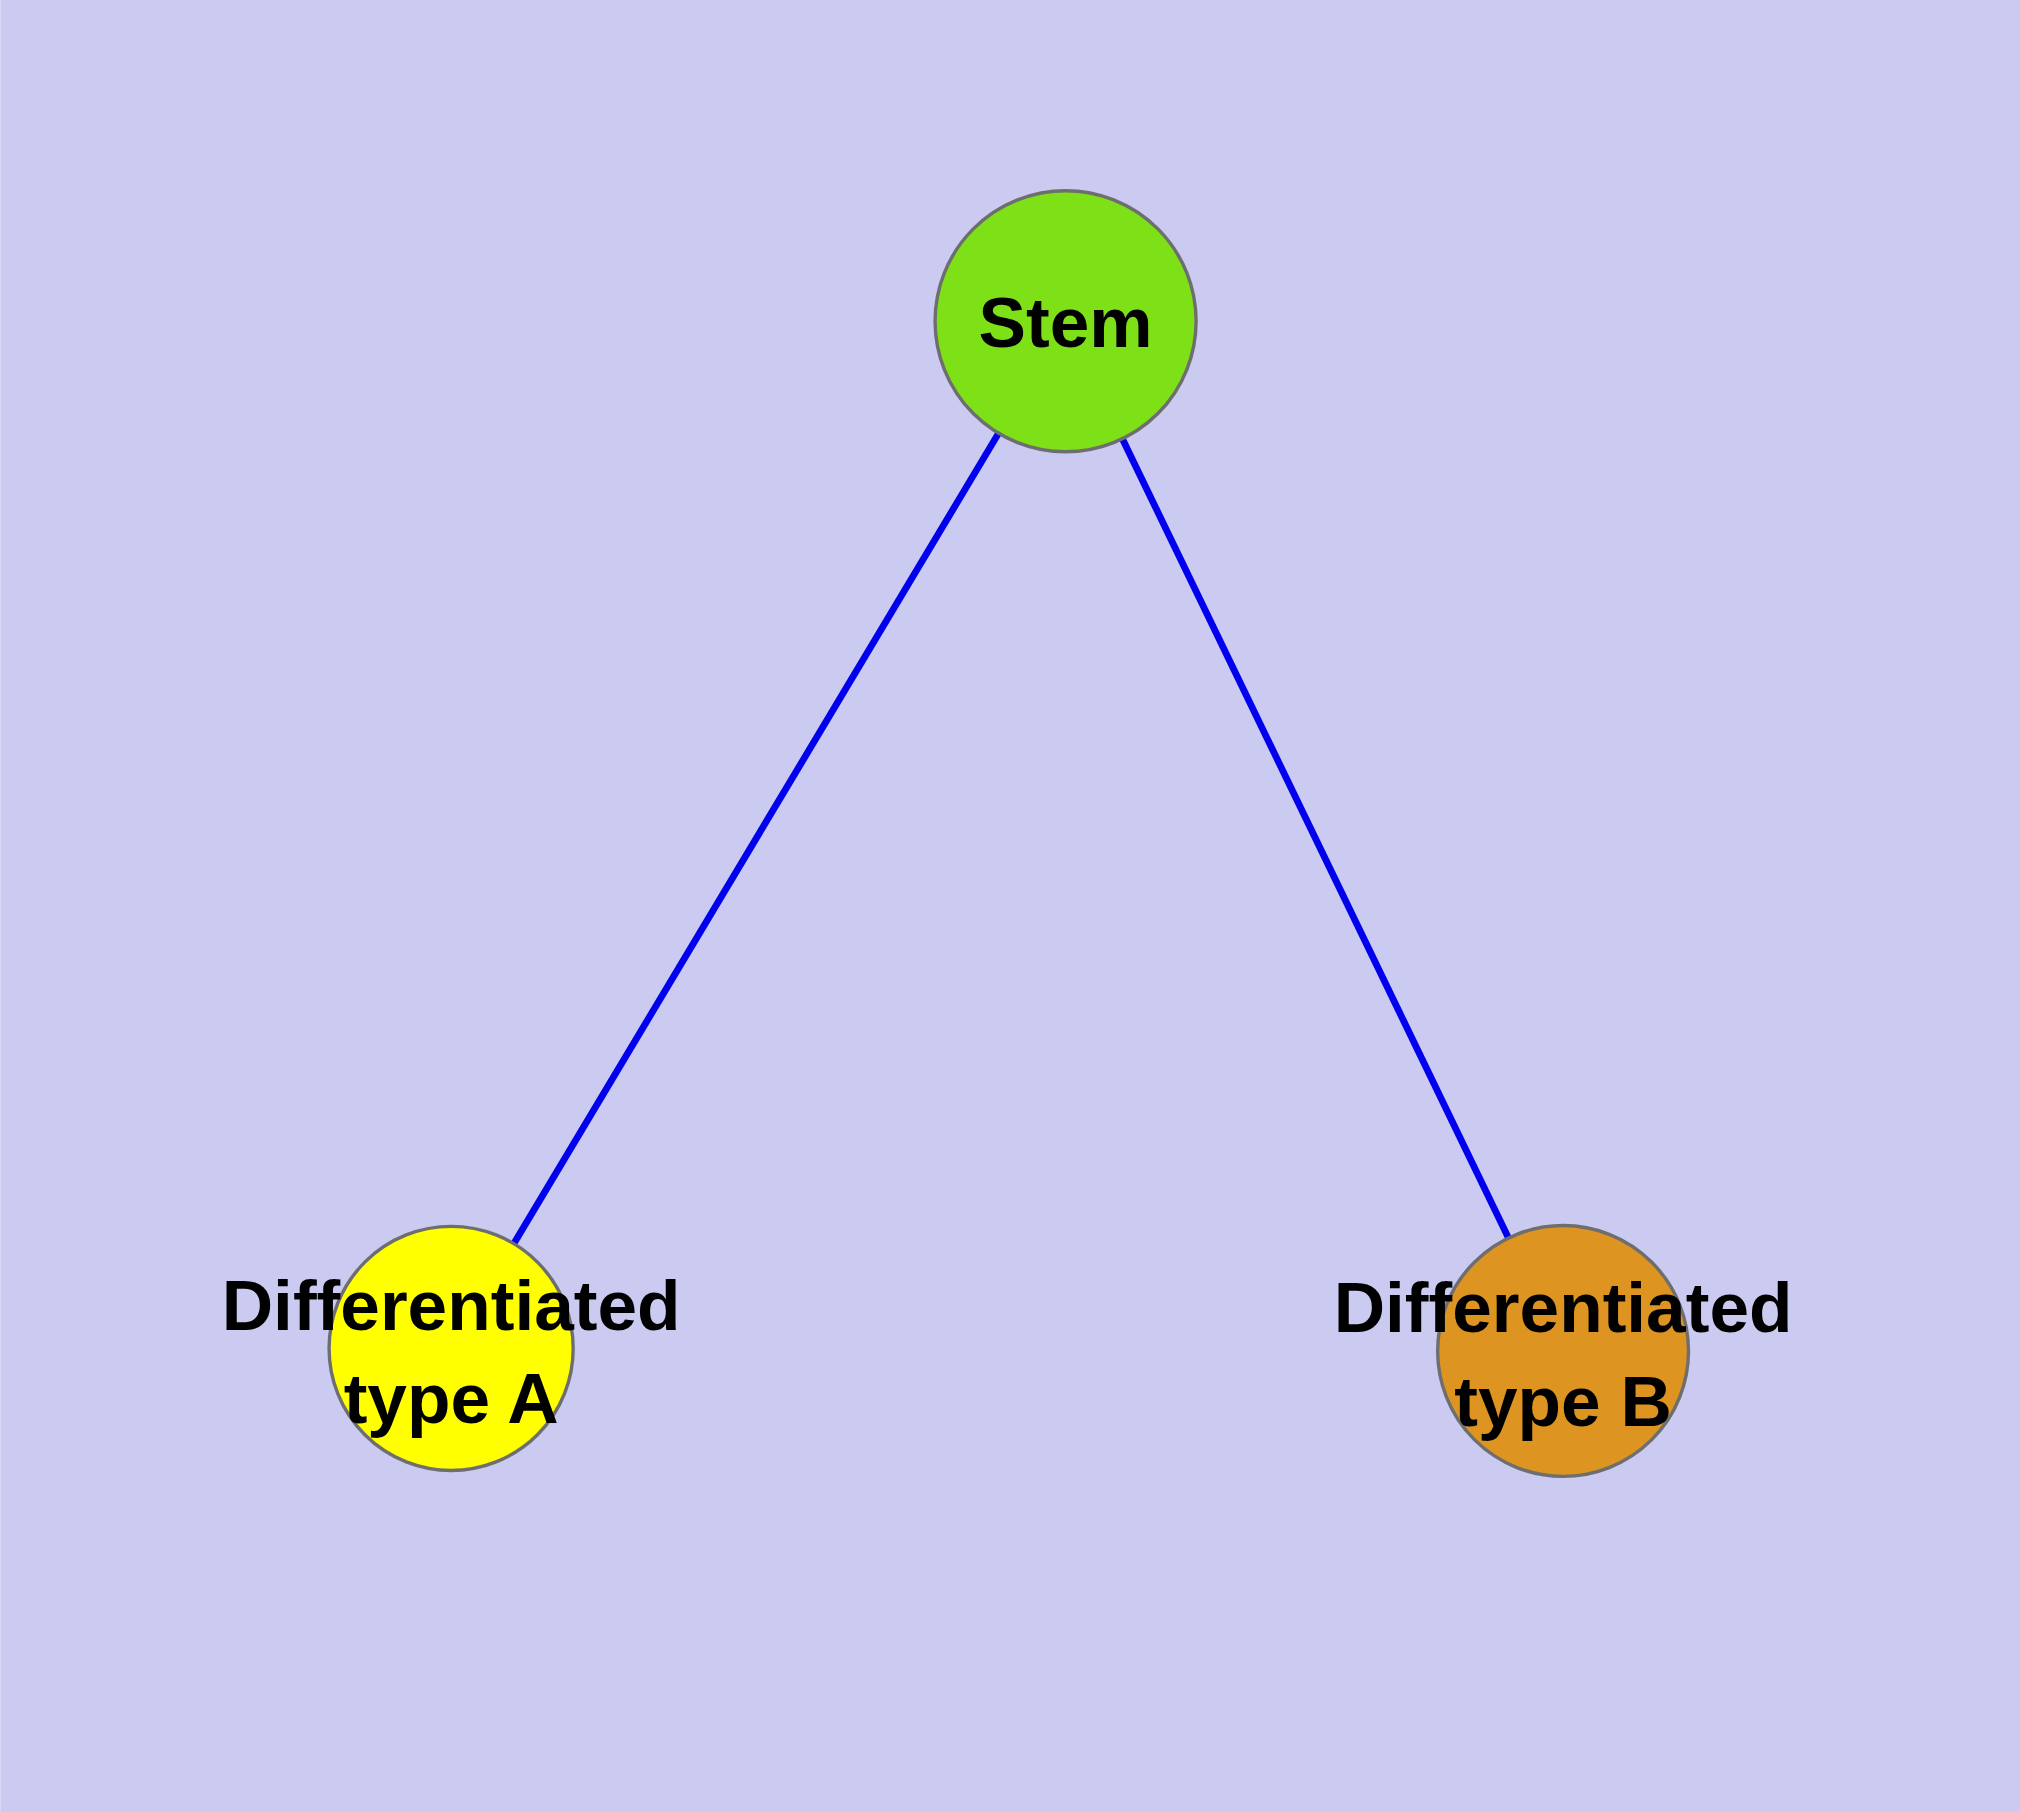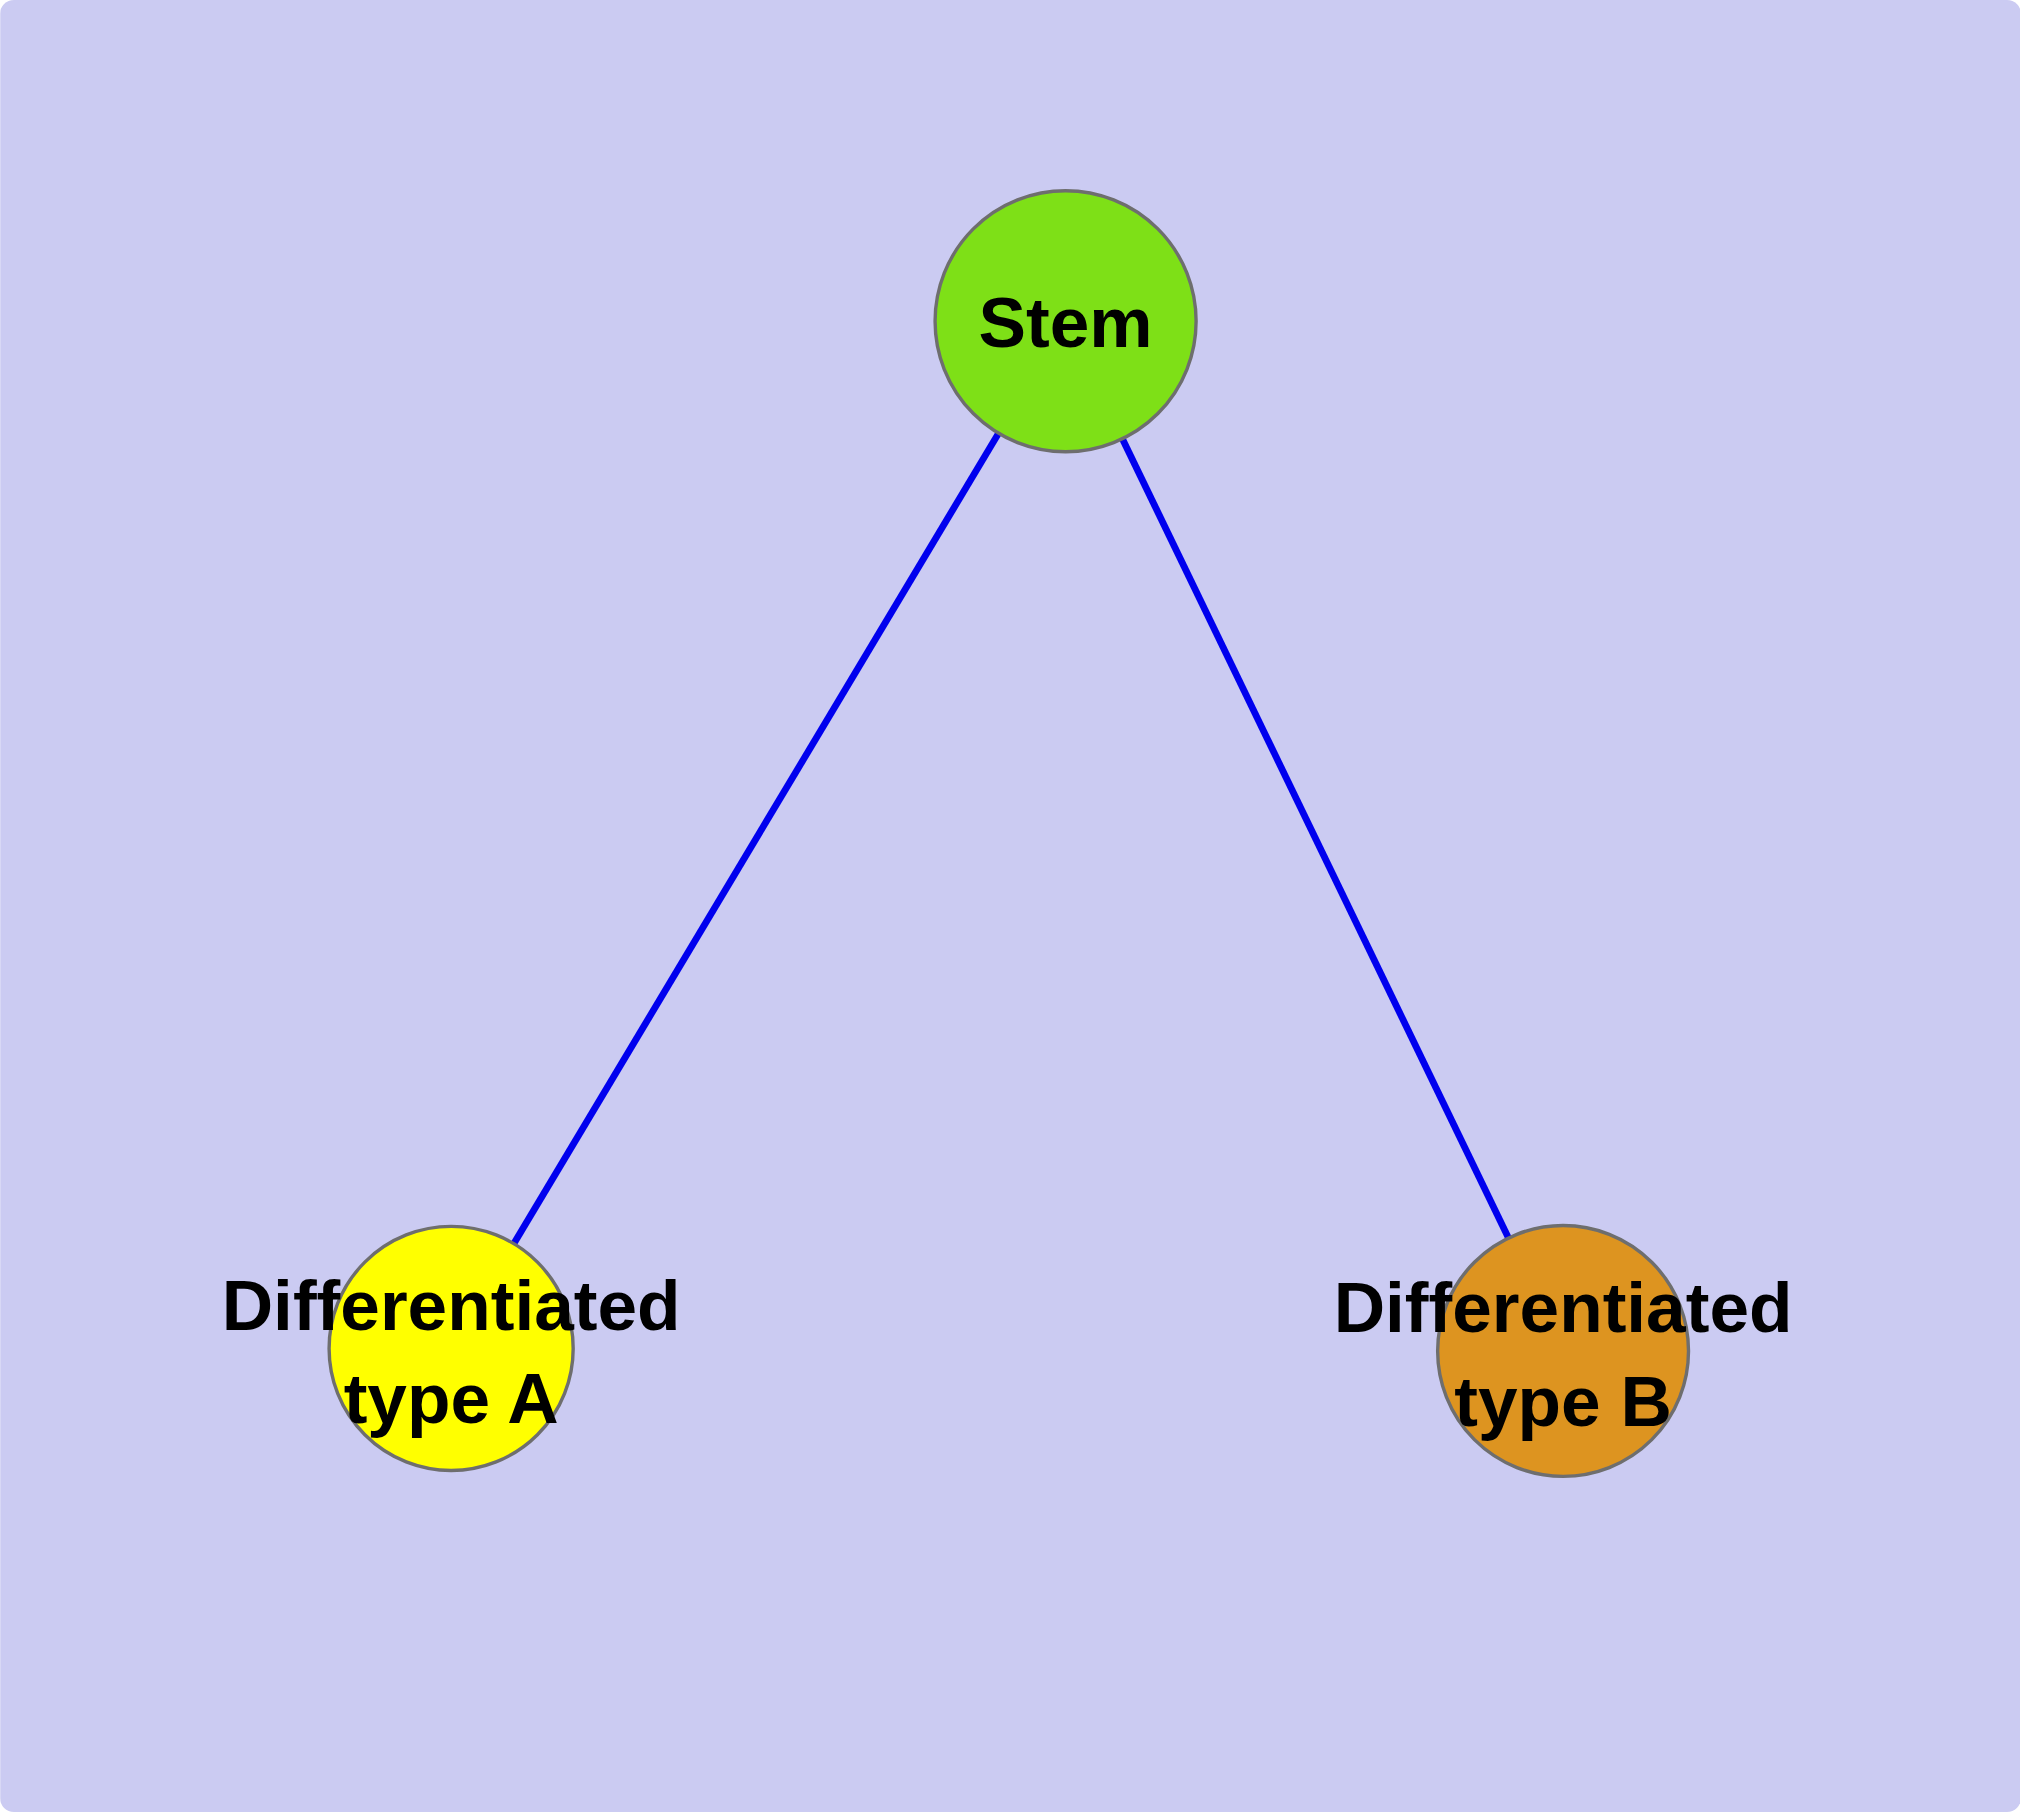--- a/index.html
+++ b/index.html
@@ -5,21 +5,20 @@
     html, body {
       margin: 0;
       padding: 0;
       font-family: "Liberation Sans", sans-serif;
     }
     .canvas {
       position: relative;
       width: 2021px;
       height: 1812px;
       overflow: hidden;
-      border-radius: 14px;
     }
     svg {
       display: block;
       width: 100%;
       height: 100%;
     }
     .edge {
       stroke-width: 8;
       fill: none;
     }

